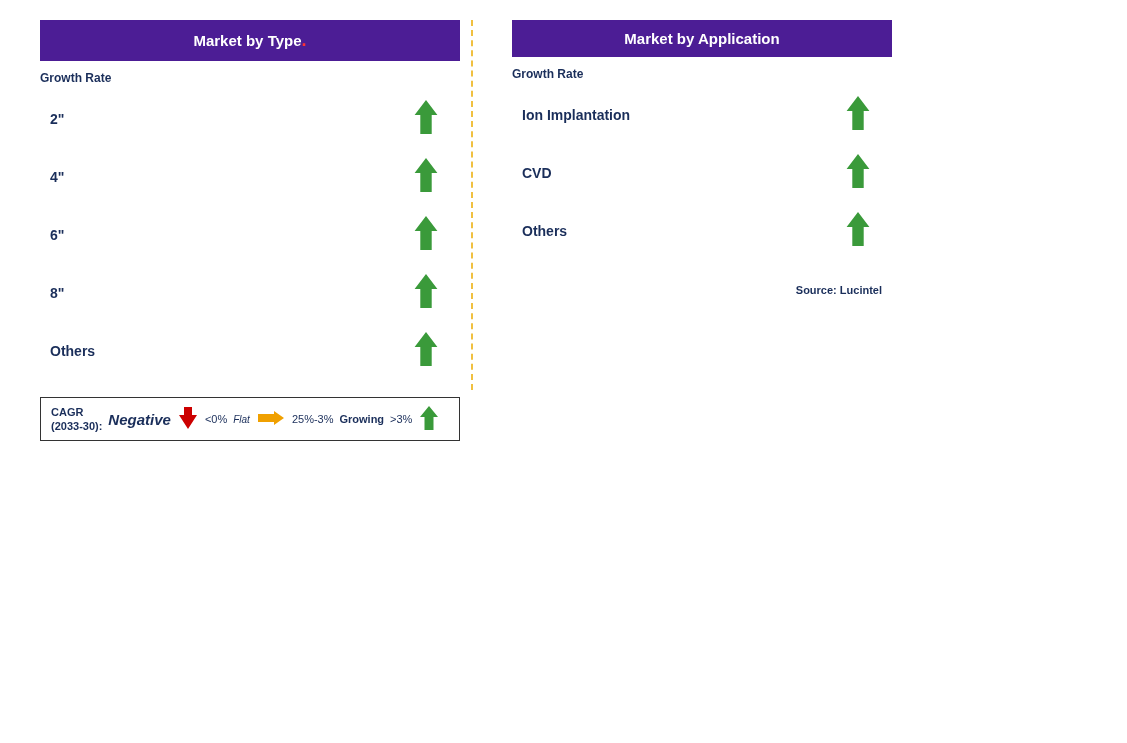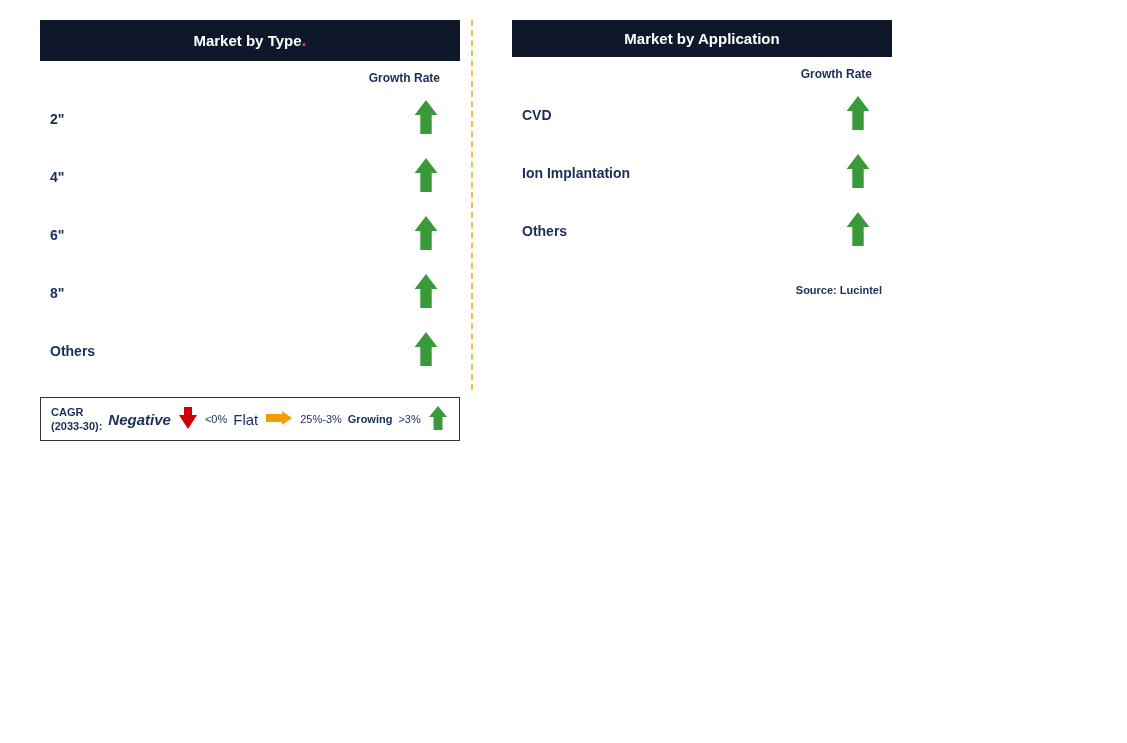--- a/index.html
+++ b/index.html
@@ -47,36 +47,36 @@
       position: absolute;
       top: 0;
       bottom: 0;
       left: 50%;
       border-left: 2px dashed #f0c040;
       height: 370px;
     }
 
     
     .header-box {
-      background-color: #0f172a;
+      background-color: #4c1d95;
       color: #ffffff;
       font-weight: bold;
       font-size: 15px;
       text-align: center;
       padding: 10px 20px;
       margin-bottom: 10px;
     }
     .header-box .red-dot {
       color: #ff3333;
       font-size: 18px;
     }
 
     
     .growth-rate-label {
-      text-align: right;
+      text-align: left;
       font-size: 12px;
       font-weight: bold;
       color: #1a2e5a;
       margin-bottom: 5px;
       padding-right: 20px;
     }
 
     
     .row-item {
       display: flex;
@@ -118,23 +118,24 @@
       font-style: italic;
       font-weight: bold;
       color: #1a2e5a;
       font-size: 15px;
     }
     .legend-pct {
       color: #1a2e5a;
       font-size: 11px;
     }
     .legend-flat {
-      font-size: 15px;
+      font-size: 10px;
       color: #1a2e5a;
       font-weight: normal;
+      font-style: italic;
     }
     .legend-growing {
       font-weight: bold;
       color: #1a2e5a;
       font-size: 11px;
     }
 
     .source-text {
       text-align: right;
       font-size: 11px;
@@ -241,30 +242,30 @@
   <div class="divider"></div>
 
   <div class="right-panel">
     <div class="header-box">
       <span>Market by Application</span>
     </div>
 
     <div class="growth-rate-label">Growth Rate</div>
 
     <div class="row-item">
+      <span class="row-label">Ion Implantation</span>
+      <span class="green-arrow-up">
+        <svg class="arrow-svg" viewBox="0 0 28 40" xmlns="http://www.w3.org/2000/svg">
+          <polygon points="14,2 26,18 20,18 20,38 8,38 8,18 2,18" fill="#3a9a3a"></polygon>
+        </svg>
+      </span>
+    </div>
+
+    <div class="row-item">
       <span class="row-label">CVD</span>
-      <span class="green-arrow-up">
-        <svg class="arrow-svg" viewBox="0 0 28 40" xmlns="http://www.w3.org/2000/svg">
-          <polygon points="14,2 26,18 20,18 20,38 8,38 8,18 2,18" fill="#3a9a3a"></polygon>
-        </svg>
-      </span>
-    </div>
-
-    <div class="row-item">
-      <span class="row-label">Ion Implantation</span>
       <span class="green-arrow-up">
         <svg class="arrow-svg" viewBox="0 0 28 40" xmlns="http://www.w3.org/2000/svg">
           <polygon points="14,2 26,18 20,18 20,38 8,38 8,18 2,18" fill="#3a9a3a"></polygon>
         </svg>
       </span>
     </div>
 
     <div class="row-item">
       <span class="row-label">Others</span>
       <span class="green-arrow-up">

